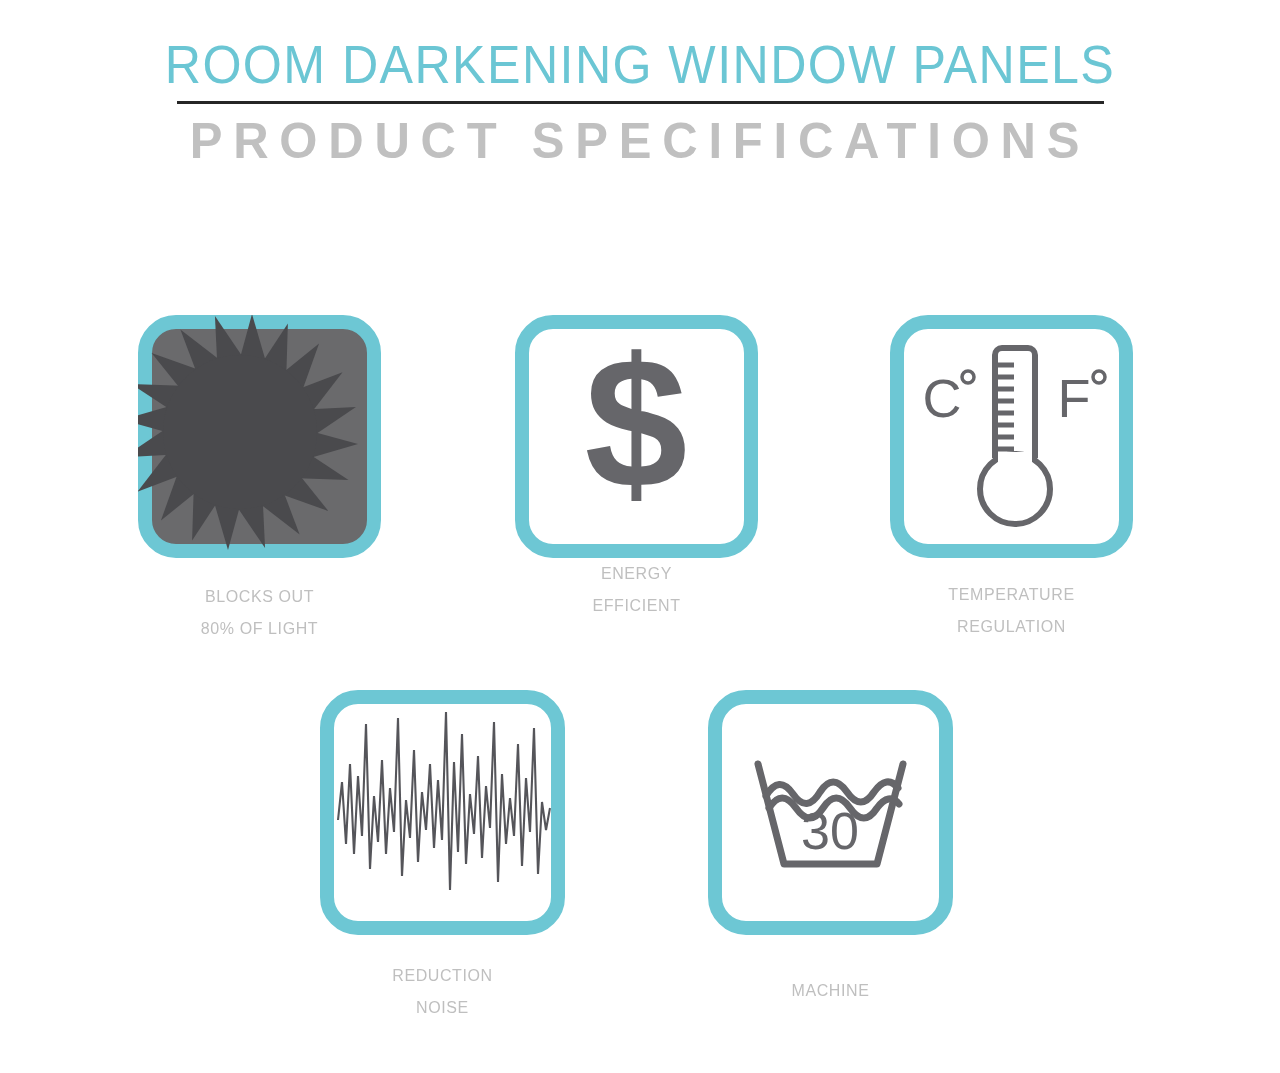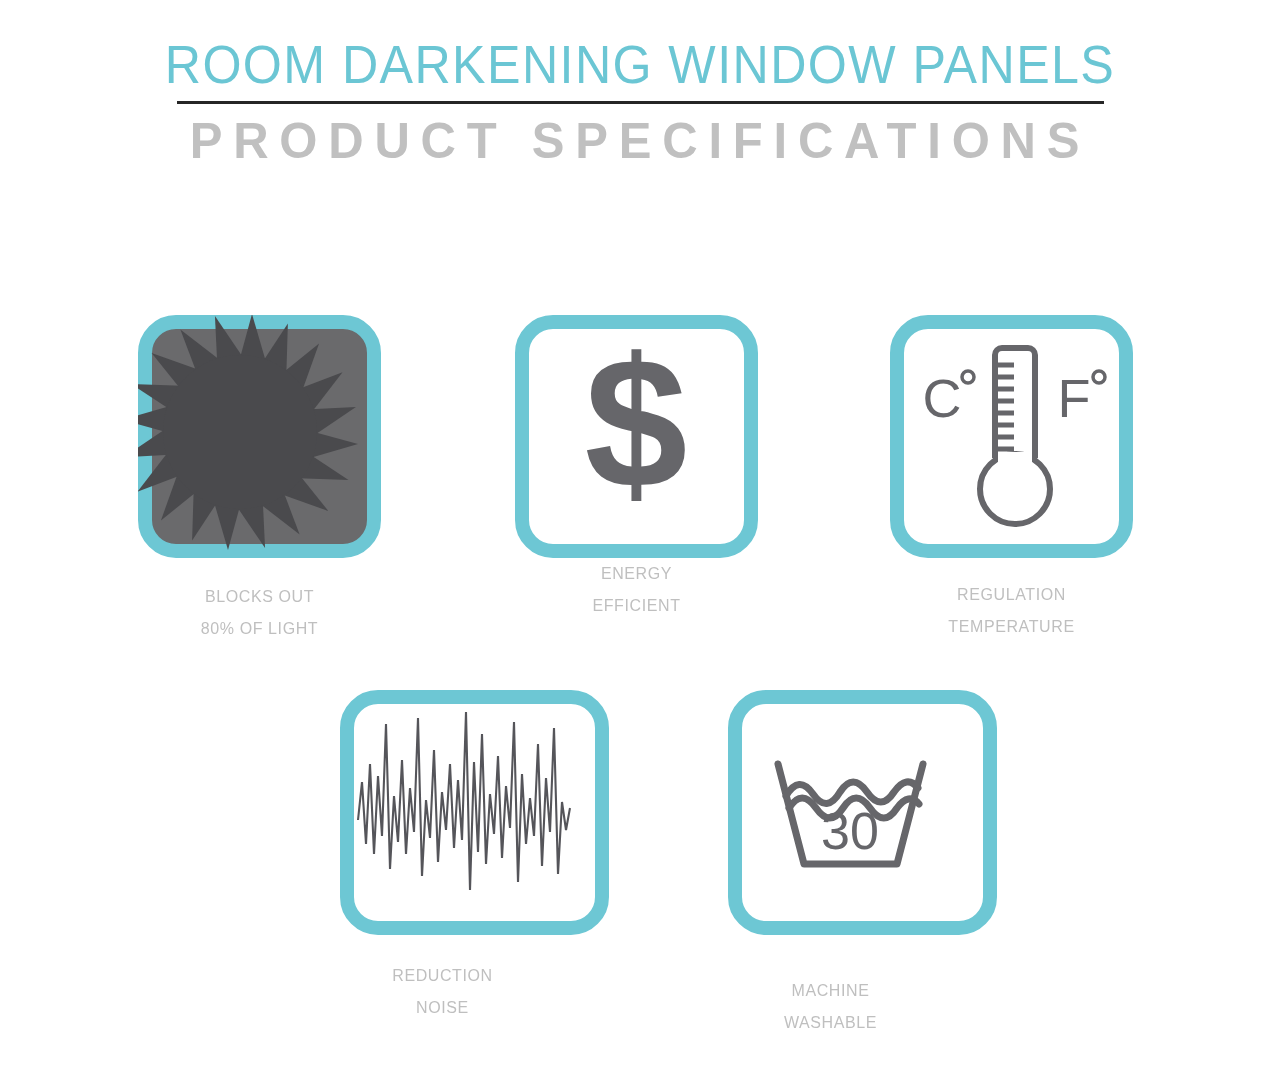--- a/index.html
+++ b/index.html
@@ -91,21 +91,21 @@
   #feat-energy  { left: 515px; top: 315px; width: 243px; }
   #feat-temp    { left: 890px; top: 315px; width: 243px; }
   
   #feat-noise   { left: 320px; top: 690px; width: 245px; }
   #feat-wash    { left: 708px; top: 690px; width: 245px; }
 
   #feat-light   .icon-box,
   #feat-energy  .icon-box,
   #feat-temp    .icon-box { width: 243px; height: 243px; }
   #feat-noise   .icon-box,
-  #feat-wash    .icon-box { width: 269px; height: 245px; margin-left: 20px; }
+  #feat-wash    .icon-box { width: 245px; height: 245px; }
 
   #feat-light  .caption-wrap { margin-top: 23px; }
   #feat-energy .caption-wrap { }
   #feat-temp   .caption-wrap { margin-top: 21px; }
   #feat-noise  .caption-wrap { margin-top: 25px; }
   #feat-wash   .caption-wrap { margin-top: 40px; }
 
   
   #feat-light .icon-box { background: #6a6a6c; }
   .sun-overflow {
@@ -211,22 +211,22 @@
         </g>
 
         <text x="38" y="88" text-anchor="middle" font-family="Liberation Sans, sans-serif" font-size="54" font-weight="500" fill="#66666a">C</text>
         <circle cx="64" cy="48" r="6" fill="none" stroke="#66666a" stroke-width="3.5"></circle>
         <text x="170" y="88" text-anchor="middle" font-family="Liberation Sans, sans-serif" font-size="54" font-weight="500" fill="#66666a">F</text>
         <circle cx="195" cy="48" r="6" fill="none" stroke="#66666a" stroke-width="3.5"></circle>
       </svg>
     </div>
   </div>
   <div class="caption-wrap">
+    <p class="caption">TEMPERATURE</p>
     <p class="caption">REGULATION</p>
-    <p class="caption">TEMPERATURE</p>
   </div>
 </div>
 
 <div class="feature" id="feat-noise">
   <div class="icon-box">
     <div class="inner">
       <svg width="217" height="217" viewBox="0 0 217 217" preserveAspectRatio="none">
         <polyline fill="none" stroke="#55555a" stroke-width="2.1" points="4,116 8,78 12,140 16,60 20,150 24,72 28,132 32,20 36,165 40,92 44,138
                   48,56 52,150 56,84 60,128 64,14 68,172 72,96 76,134 80,46 84,158 88,88
                   92,126 96,60 100,144 104,76 108,136 112,8 116,186 120,58 124,148 128,30
@@ -252,15 +252,14 @@
         <path d="M 44,92 q 13,-22 27,-2 t 27,-2 q 13,-20 27,0 t 27,0 q 13,-18 24,-4" fill="none" stroke="#66666a" stroke-width="7" stroke-linecap="round" stroke-linejoin="round"></path>
 
         <path d="M 47,104 q 13,-20 27,0 t 27,0 q 13,-20 27,0 t 27,0 q 12,-16 22,-4" fill="none" stroke="#66666a" stroke-width="7" stroke-linecap="round" stroke-linejoin="round"></path>
 
         <text x="108" y="145" text-anchor="middle" font-family="Liberation Sans, sans-serif" font-size="52" font-weight="400" fill="#66666a">30</text>
       </svg>
     </div>
   </div>
   <div class="caption-wrap">
     <p class="caption">MACHINE</p>
-    <p class="caption">WASHABLE</p>
   </div>
 </div>
 
 </body></html>

